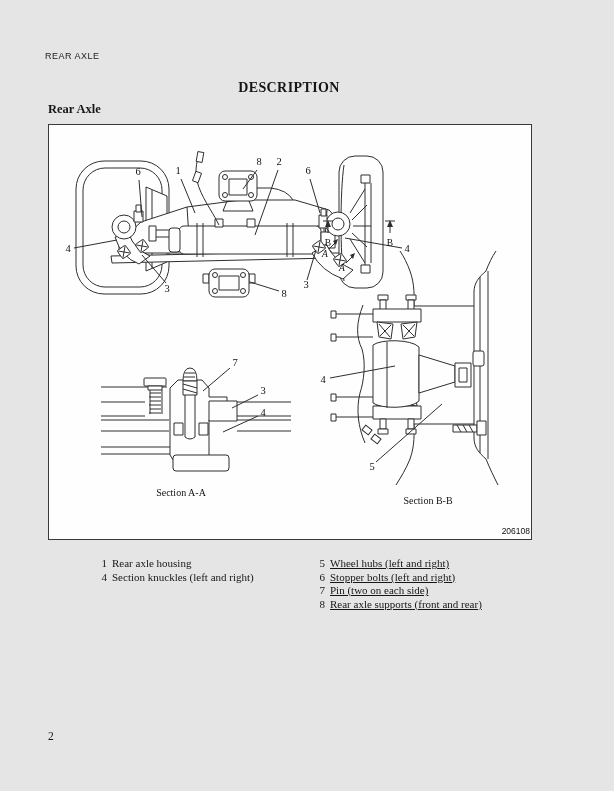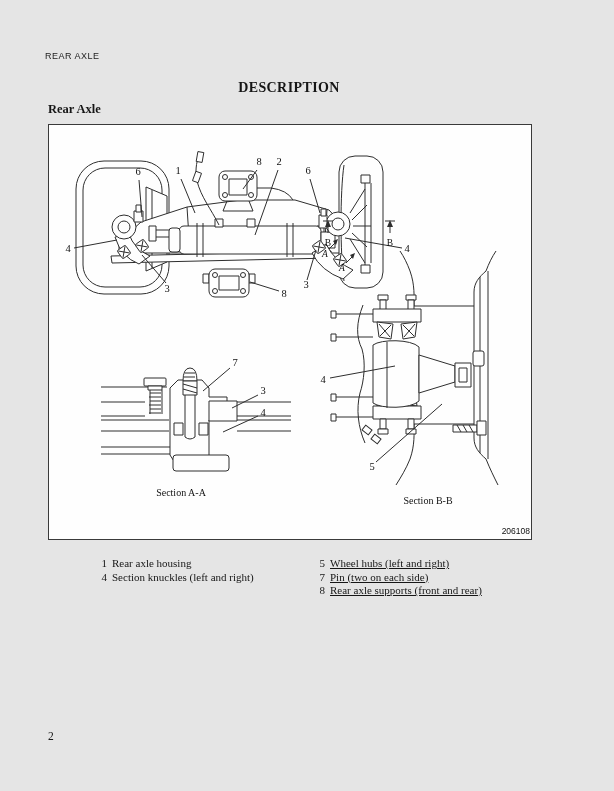--- a/index.html
+++ b/index.html
@@ -320,20 +320,23 @@
       </div>
       <div class="prow">
         <span class="pnum">4</span><span class="plabel">Section knuckles (left and right)</span>
       </div>
     </div>
     <div class="pcol c2">
       <div class="prow">
         <span class="pnum">5</span><span class="plabel">Wheel hubs (left and right)</span>
       </div>
       <div class="prow">
+        <span class="pnum">6</span><span class="plabel">Stopper bolts (left and right)</span>
+      </div>
+      <div class="prow">
         <span class="pnum">7</span><span class="plabel">Pin (two on each side)</span>
       </div>
       <div class="prow">
         <span class="pnum">8</span><span class="plabel">Rear axle supports (front and rear)</span>
       </div>
     </div>
   </div>
 
   <div class="page-number">2</div>
 </div>

